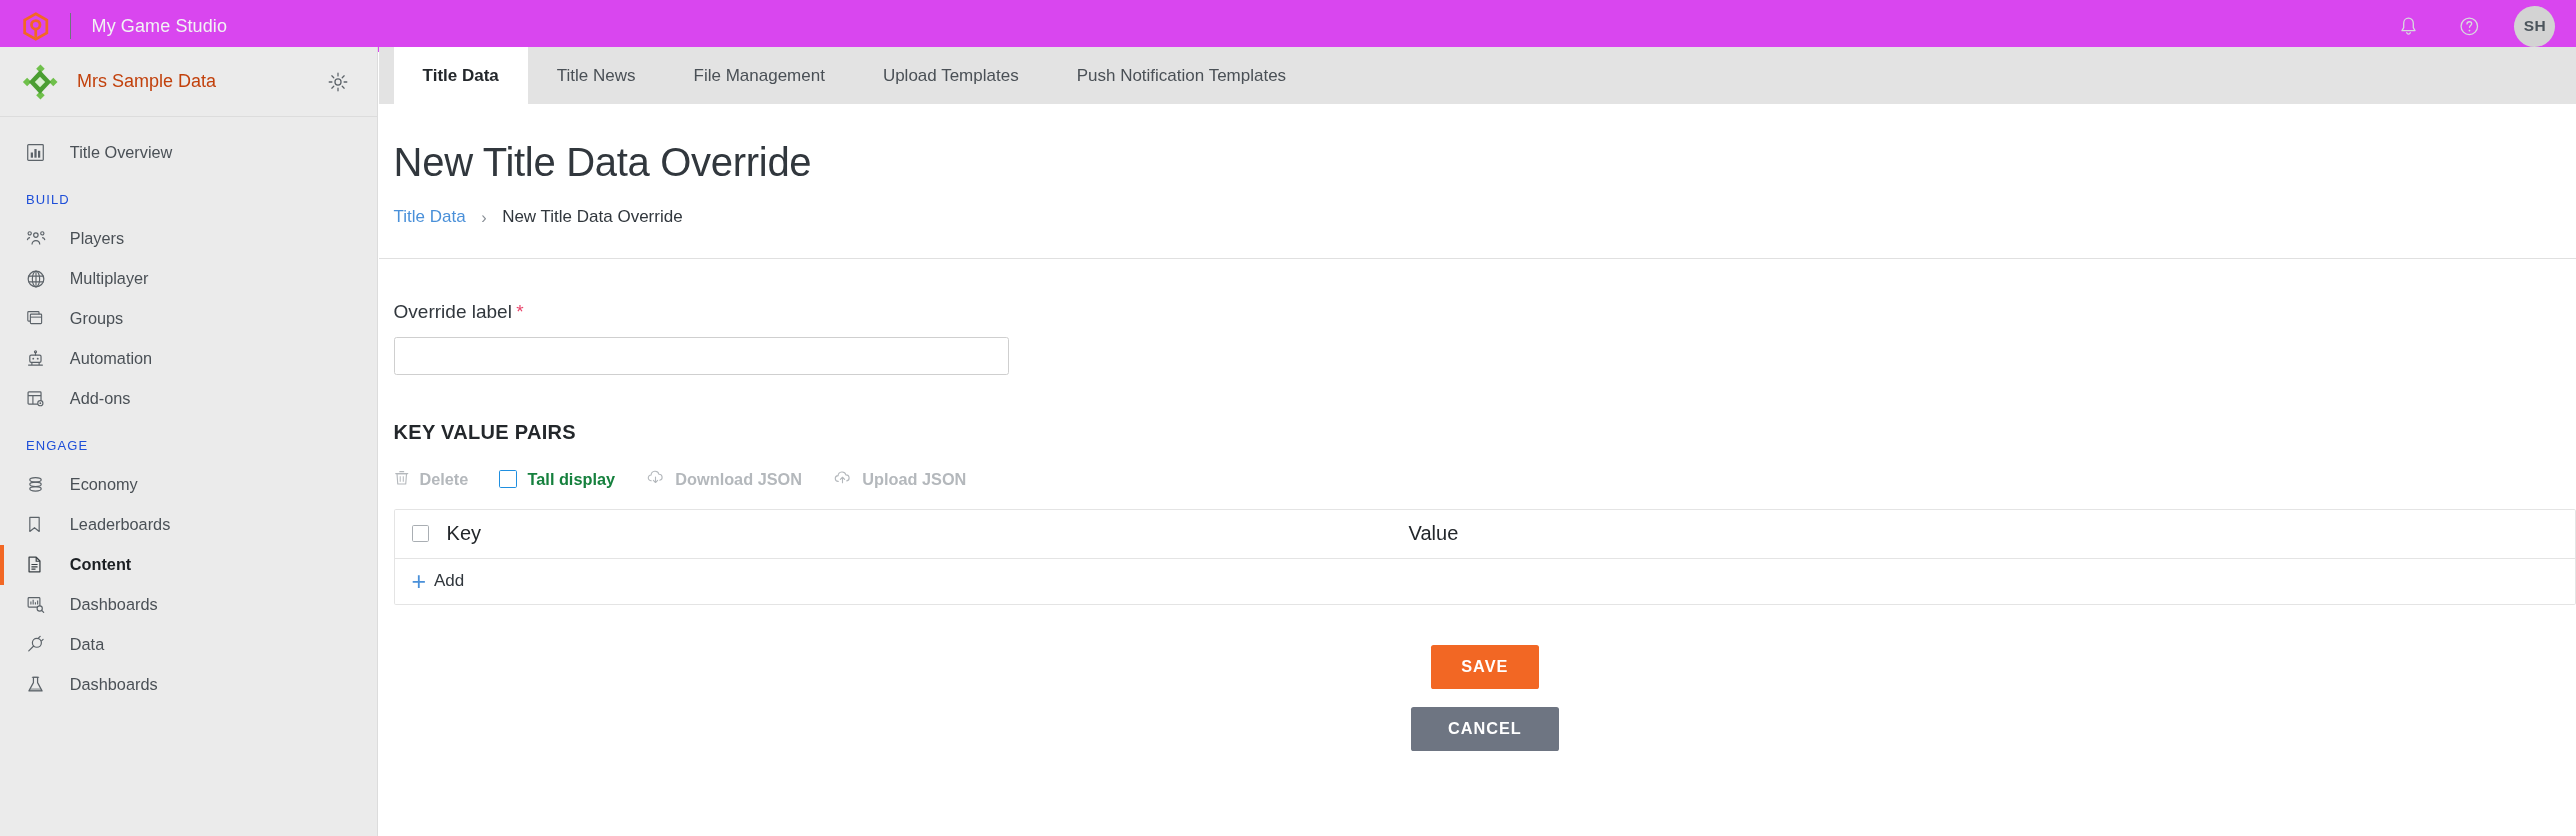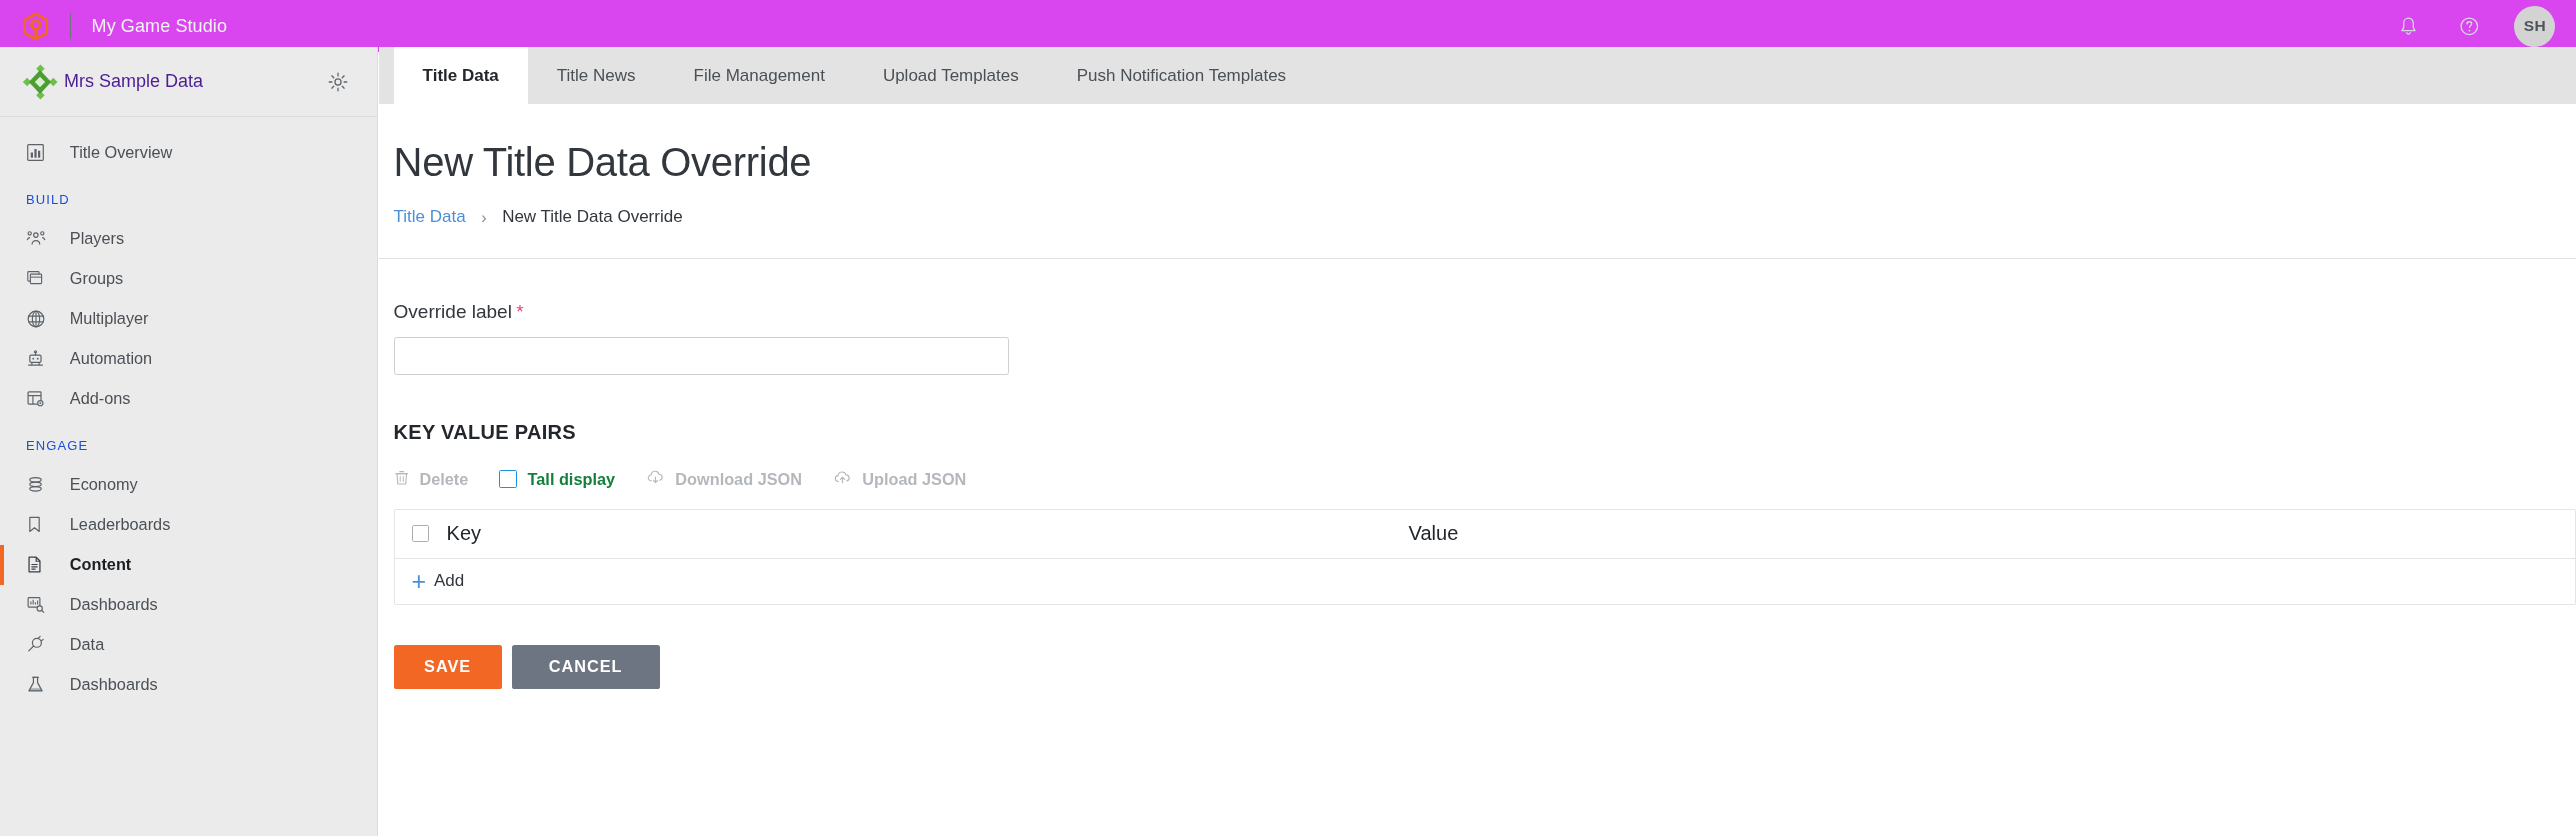--- a/index.html
+++ b/index.html
@@ -69,23 +69,23 @@
     overflow: hidden;
   }
   .studio-row {
     height: 70px;
     display: flex; align-items: center;
     padding: 0 26px 0 22px;
     border-bottom: 0.9px solid #dcdcdc;
   }
   .studio-icon { width: 36px; height: 36px; flex: none; }
   .studio-name {
-    margin-left: 6px;
+    margin-left: 19px;
     font-size: 18px;
-    color: #4c1d95;
+    color: #c2410c;
     line-height: 1.22;
     font-weight: 400;
     max-width: 215px;
   }
   .studio-gear {
     margin-left: auto;
     width: 26px; height: 26px;
     display: flex; align-items: center; justify-content: center;
     cursor: pointer;
   }
@@ -270,21 +270,22 @@
     font-size: 25px;
     line-height: 1;
     font-weight: 300;
     margin-right: 7.7px;
   }
   .add-label { font-size: 17px; color: #31373d; }
 
   .actions {
     margin-top: 40px;
     display: flex; align-items: center;
-    gap: 10px;
+    gap: 18px;
+    flex-direction: column;
   }
   .btn {
     height: 44px;
     min-width: 108px;
     border: none;
     border-radius: 2.6px;
     color: #ffffff;
     font-size: 16.3px;
     font-weight: 700;
     letter-spacing: 1px;
@@ -373,38 +374,38 @@
           <circle cx="4.3" cy="5" r="1.9" fill="none" stroke="#5c6369" stroke-width="1.3"></circle>
           <circle cx="19" cy="5" r="1.9" fill="none" stroke="#5c6369" stroke-width="1.3"></circle>
           <path d="M1.5 13c.4-1.8 1.6-3 3.2-3M22 13c-.4-1.8-1.6-3-3.2-3" fill="none" stroke="#5c6369" stroke-width="1.3"></path>
         </svg>
       </span>
       <span class="nav-label">Players</span>
     </div>
 
     <div class="nav-item">
       <span class="nav-icon">
+        <svg width="20" height="20" viewBox="0 0 23 23">
+          <circle cx="11.5" cy="11.5" r="9" fill="none" stroke="#5c6369" stroke-width="1.4"></circle>
+          <ellipse cx="11.5" cy="11.5" rx="4.2" ry="9" fill="none" stroke="#5c6369" stroke-width="1.3"></ellipse>
+          <path d="M2.9 8.2h17.2M2.9 14.8h17.2M11.5 2.5v18" fill="none" stroke="#5c6369" stroke-width="1.3"></path>
+        </svg>
+      </span>
+      <span class="nav-label">Multiplayer</span>
+    </div>
+
+    <div class="nav-item">
+      <span class="nav-icon">
         <svg width="20" height="19" viewBox="0 0 23 22">
           <rect x="2" y="3" width="13" height="11" rx="1" fill="none" stroke="#5c6369" stroke-width="1.3"></rect>
           <rect x="5" y="6" width="13" height="11" rx="1" fill="#ebebeb" stroke="#5c6369" stroke-width="1.3"></rect>
           <path d="M5 9.4h13" stroke="#5c6369" stroke-width="1.2"></path>
         </svg>
       </span>
       <span class="nav-label">Groups</span>
-    </div>
-
-    <div class="nav-item">
-      <span class="nav-icon">
-        <svg width="20" height="20" viewBox="0 0 23 23">
-          <circle cx="11.5" cy="11.5" r="9" fill="none" stroke="#5c6369" stroke-width="1.4"></circle>
-          <ellipse cx="11.5" cy="11.5" rx="4.2" ry="9" fill="none" stroke="#5c6369" stroke-width="1.3"></ellipse>
-          <path d="M2.9 8.2h17.2M2.9 14.8h17.2M11.5 2.5v18" fill="none" stroke="#5c6369" stroke-width="1.3"></path>
-        </svg>
-      </span>
-      <span class="nav-label">Multiplayer</span>
     </div>
 
     <div class="nav-item">
       <span class="nav-icon">
         <svg width="19" height="19" viewBox="0 0 22 22">
           <rect x="4.4" y="7" width="13" height="8.4" rx="1.6" fill="none" stroke="#5c6369" stroke-width="1.4"></rect>
           <circle cx="8.4" cy="11.2" r="1.1" fill="#5c6369"></circle>
           <circle cx="13.6" cy="11.2" r="1.1" fill="#5c6369"></circle>
           <path d="M11 4v3M3 18.6h16" stroke="#5c6369" stroke-width="1.4" stroke-linecap="round"></path>
           <circle cx="11" cy="3.2" r="1.2" fill="none" stroke="#5c6369" stroke-width="1.3"></circle>

